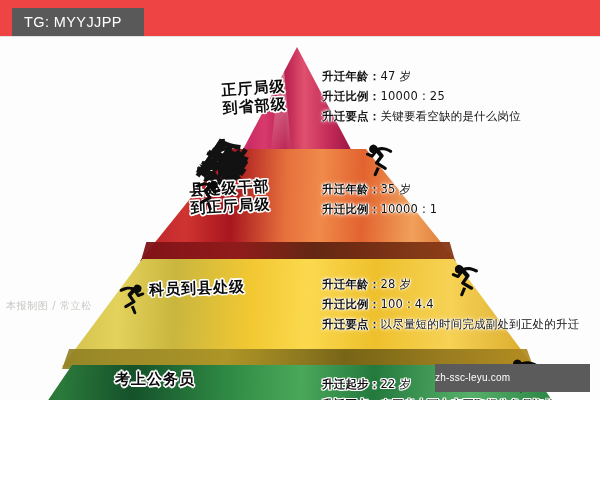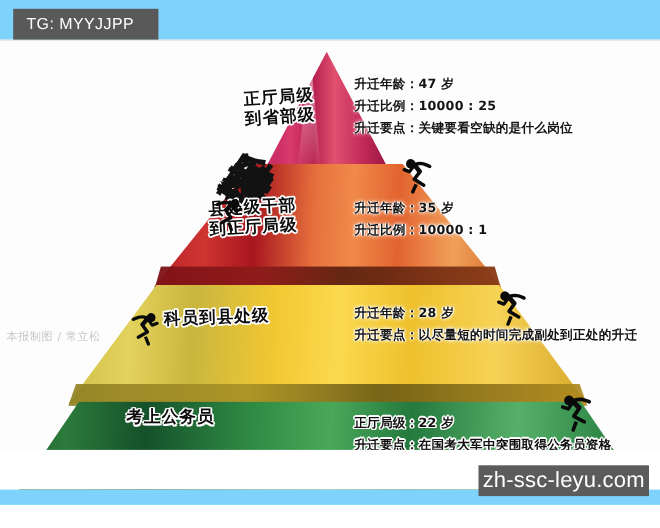--- a/index.html
+++ b/index.html
@@ -5,23 +5,23 @@
   html, body {
     margin: 0; padding: 0;
     background: #ffffff;
   }
   body {
     font-family: "Liberation Sans", "DejaVu Sans", sans-serif;
   }
   #stage {
     position: relative;
     width: 600px;
-    height: 459px;
+    height: 400px;
     overflow: hidden;
-    background: #7dd3fc;
+    background: #ef4444;
   }
 
   
   #tg-banner {
     position: absolute;
     left: 12px; top: 8px;
     width: 132px; height: 28px;
     background: #595959;
     color: #ffffff;
     font-size: 14.5px;
@@ -167,21 +167,21 @@
     font-family: "DejaVu Sans", "Liberation Sans", sans-serif;
     font-size: 11.5px;
     line-height: 1.72;
     color: #141414;
   }
   .info-block .row { white-space: nowrap; }
   .info-block .k {
     font-weight: bold;
     letter-spacing: 0.2px;
   }
-  .info-block .v { letter-spacing: 0.2px; font-weight: bold; }
+  .info-block .v { letter-spacing: 0.2px; }
 
   
   #info-1 { top: 30px;  text-shadow: 0 0 3px #fff, 0 0 5px #fff, 1px 0 0 #fff, -1px 0 0 #fff; }
   #info-2 { top: 143px; text-shadow: 0 0 3px #fff, 0 0 5px #fff, 1px 0 0 #fff, -1px 0 0 #fff; }
   #info-3 { top: 238px; text-shadow: 0 0 3px #fff, 0 0 5px #fff, 1px 0 0 #fff, -1px 0 0 #fff; }
   #info-4 {
     top: 338px;
     color: #101010;
     text-shadow:
       1.4px 0 0 #fff, -1.4px 0 0 #fff, 0 1.4px 0 #fff, 0 -1.4px 0 #fff,
@@ -209,23 +209,22 @@
     opacity: 0.8;
   }
 
   
   #site-watermark {
     position: absolute;
     right: 10px; bottom: 8px;
     width: 155px; height: 28px;
     background: #5b5b5b;
     color: #ffffff;
-    font-size: 20px;
+    font-size: 10px;
     line-height: 28px;
-    text-align: center;
     letter-spacing: 0.2px;
     z-index: 45;
   }
 
   
   #bottom-strip {
     position: absolute;
     left: 0; bottom: 0; width: 600px; height: 36px;
     background: #ffffff;
     z-index: 35;
@@ -279,27 +278,30 @@
       <div class="row">
         <span class="k">升迁比例：</span><span class="v">10000 : 1</span>
       </div>
     </div>
 
     <div class="info-block" id="info-3">
       <div class="row">
         <span class="k">升迁年龄：</span><span class="v">28 岁</span>
       </div>
       <div class="row">
+        <span class="k">升迁比例：</span><span class="v">100 : 4.4</span>
+      </div>
+      <div class="row">
         <span class="k">升迁要点：</span><span class="v">以尽量短的时间完成副处到正处的升迁</span>
       </div>
     </div>
 
     <div class="info-block" id="info-4">
       <div class="row">
-        <span class="k">正厅局级：</span><span class="v">22 岁</span>
+        <span class="k">升迁起步：</span><span class="v">22 岁</span>
       </div>
       <div class="row">
         <span class="k">升迁要点：</span><span class="v">在国考大军中突围取得公务员资格</span>
       </div>
     </div>
 
     <div class="climber" id="climber-1">
       <svg width="38" height="34" viewBox="0 0 38 34">
         <path fill="#0a0a0a" d="M11 7c0-2.5 2-4.4 4.4-4.4 2.1 0 3.9 1.5 4.3 3.5 3 .3 5.6 1.4 7.9 3.2 1.6 1.2 2.9 2.6 4.1 4.1.6.8.4 1.8-.4 2.3-.8.5-1.8.3-2.3-.5-1-1.3-2.1-2.5-3.4-3.5-1.4-1.1-3-1.8-4.8-2.1l1.6 5.2c.2.8-.1 1.6-.8 2l-6.2 3.6 4.9 6.8c.5.7.4 1.7-.3 2.3-.7.5-1.7.4-2.2-.3l-6-8.3c-.6-.8-.4-1.9.4-2.4l5.8-3.4-1.3-4.4-4.4 2.6c-.6.4-1.4.3-1.9-.2l-3.6-3.6c-.6-.6-.6-1.6 0-2.2.6-.6 1.6-.6 2.2 0l2.8 2.8 1.4-.8c-1.3-.7-2.2-2-2.2-3.6z"></path>
         <circle fill="#0a0a0a" cx="15.4" cy="5.6" r="4.2"></circle>

